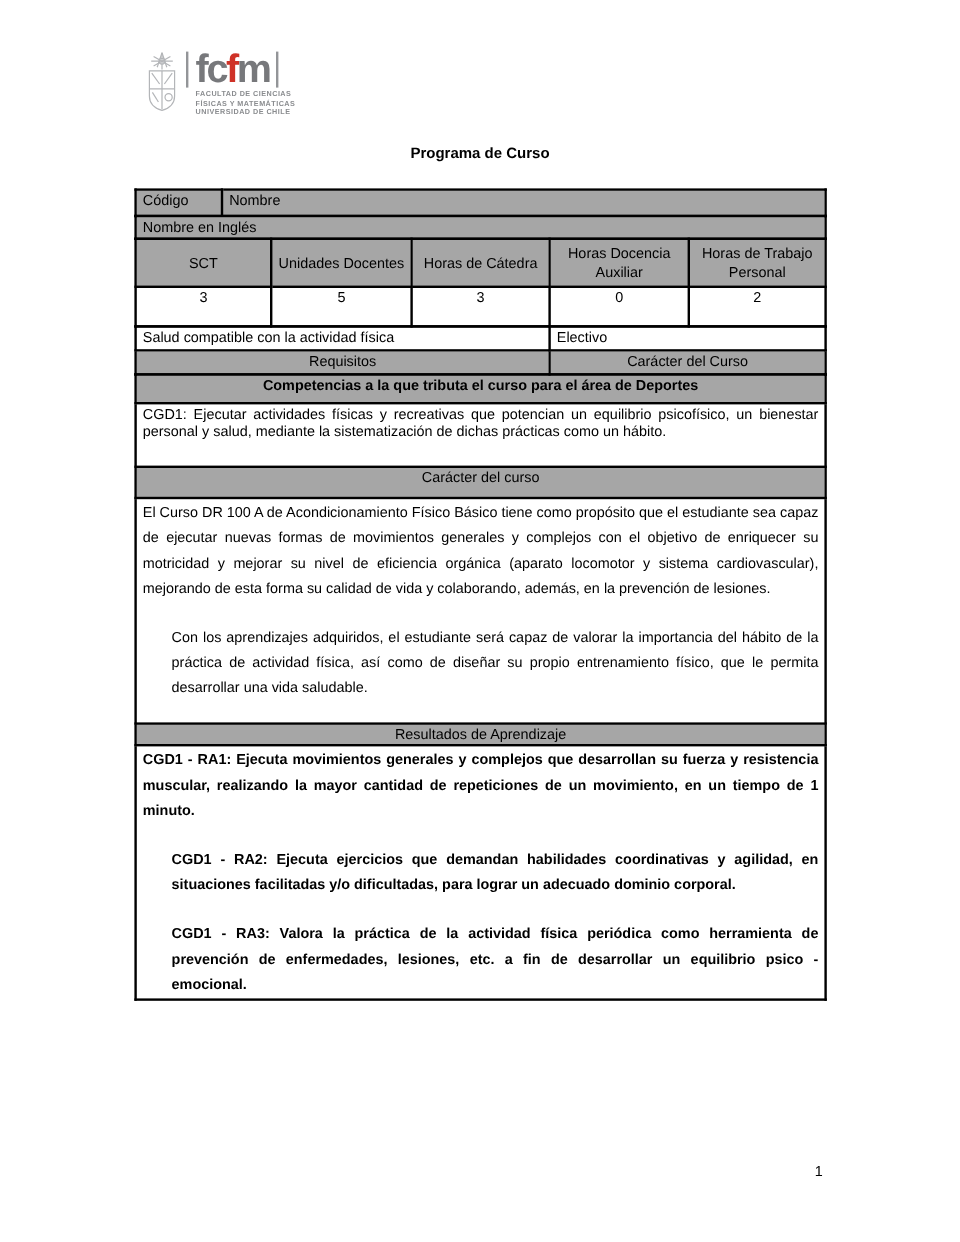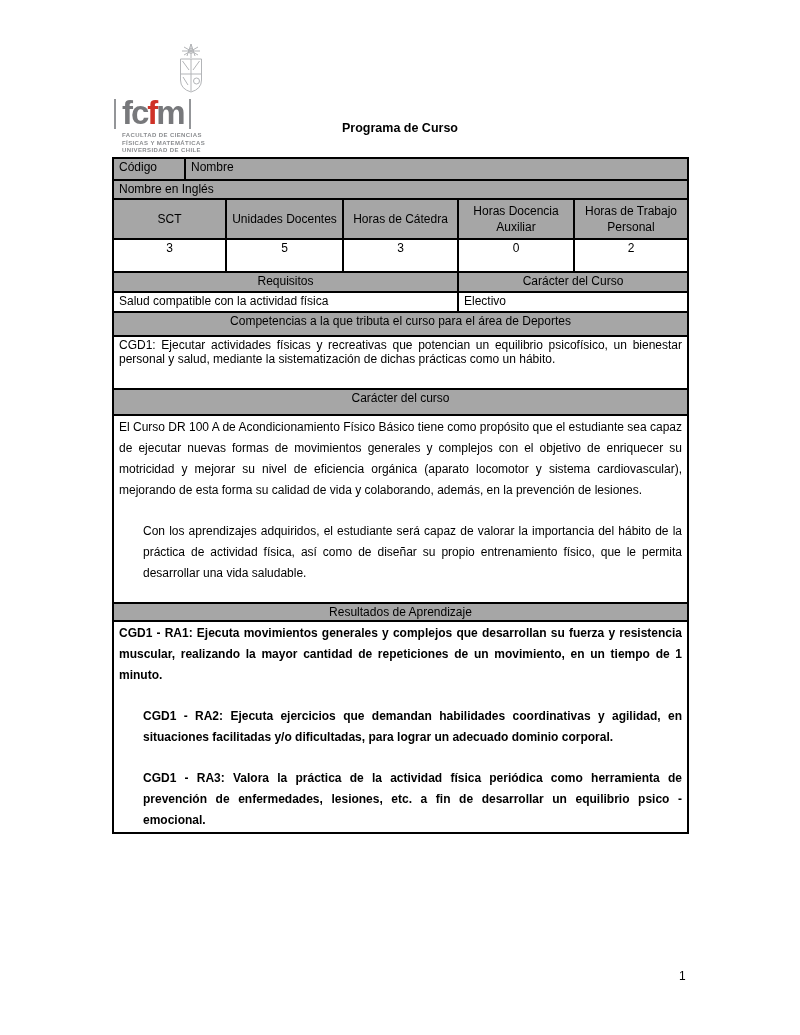--- a/index.html
+++ b/index.html
@@ -1,21 +1,21 @@
 <!DOCTYPE html>
 <html><head>
 <meta charset="utf-8">
 <style>
   html, body { margin:0; padding:0; }
   body {
     width:800px; height:1035px; background:#ffffff; position:relative;
     font-family:"Liberation Sans", sans-serif; color:#000; overflow:hidden;
   }
   
-  .logo { position:absolute; left:108px; top:43px; display:flex; align-items:flex-end;flex-direction:column; }
+  .logo { position:absolute; left:121px; top:43px; display:flex; align-items:flex-start; }
   .crest { width:28px; height:56px; }
   .logo-right { margin-left:6px; }
   .fcfm-word {
     font-weight:bold; font-size:33px; line-height:28px; letter-spacing:-2px;
     color:#77787b; border-left:2px solid #939598; border-right:2px solid #939598;
     padding:0 5px 2px 6px; display:inline-block;
   }
   .fcfm-word .accent { color:#cf3227; }
   .logo-caption { margin-top:3px; padding-left:8px; font-size:6px; letter-spacing:0.4px;
     color:#8a8c8f; line-height:1.25; font-weight:bold; }
@@ -34,21 +34,21 @@
   .gray { background:#a6a6a6; }
   .ctr { text-align:center; }
   .just { text-align:justify; }
   .mid { vertical-align:middle !important; }
   td.hdr2 { height:40px; line-height:1.35; }
   td.vals { height:33px; }
   td.h22 { height:22px; }
   td.h32 { height:33px; }
   td.h18 { height:19px; }
   td.h20 { height:20px; }
-  td.comp-h { height:24px; }
+  td.comp-h { height:24px;font-weight:bold; }
   td.prop-h { height:26px; }
   td.res-h  { height:17px; padding-top:0; padding-bottom:0;text-align:center; }
   td.para-cell { padding:4px 6px; }
   td.comp-p { height:53px; }
   td.prop-p { height:188px; padding-top:6px; }
   td.res-p  { height:177px;font-weight:bold; }
   .para-cell p { margin:0; line-height:1.75; }
   .para-cell p + p { margin-top:20px;margin-left:24px; }
   
   .pagenum { position:absolute; left:679px; top:969px; font-size:12px; }
@@ -136,26 +136,26 @@
     </tbody>
       </table>
 
     <table class="t">
       <colgroup>
           <col style="width:345px">
           <col>
         </colgroup>
       <tbody>
           <tr>
+        <td class="h20">Salud compatible con la actividad física</td>
+        <td>Electivo</td>
+      </tr>
+      <tr>
         <td class="gray ctr h20">Requisitos</td>
         <td class="gray ctr">Carácter del Curso</td>
-      </tr>
-      <tr>
-        <td class="h20">Salud compatible con la actividad física</td>
-        <td>Electivo</td>
       </tr>
     </tbody>
       </table>
 
     <table class="t">
       <tbody>
           <tr>
             <td class="gray ctr comp-h">Competencias a la que tributa el curso para el área de Deportes</td>
           </tr>
       <tr>

